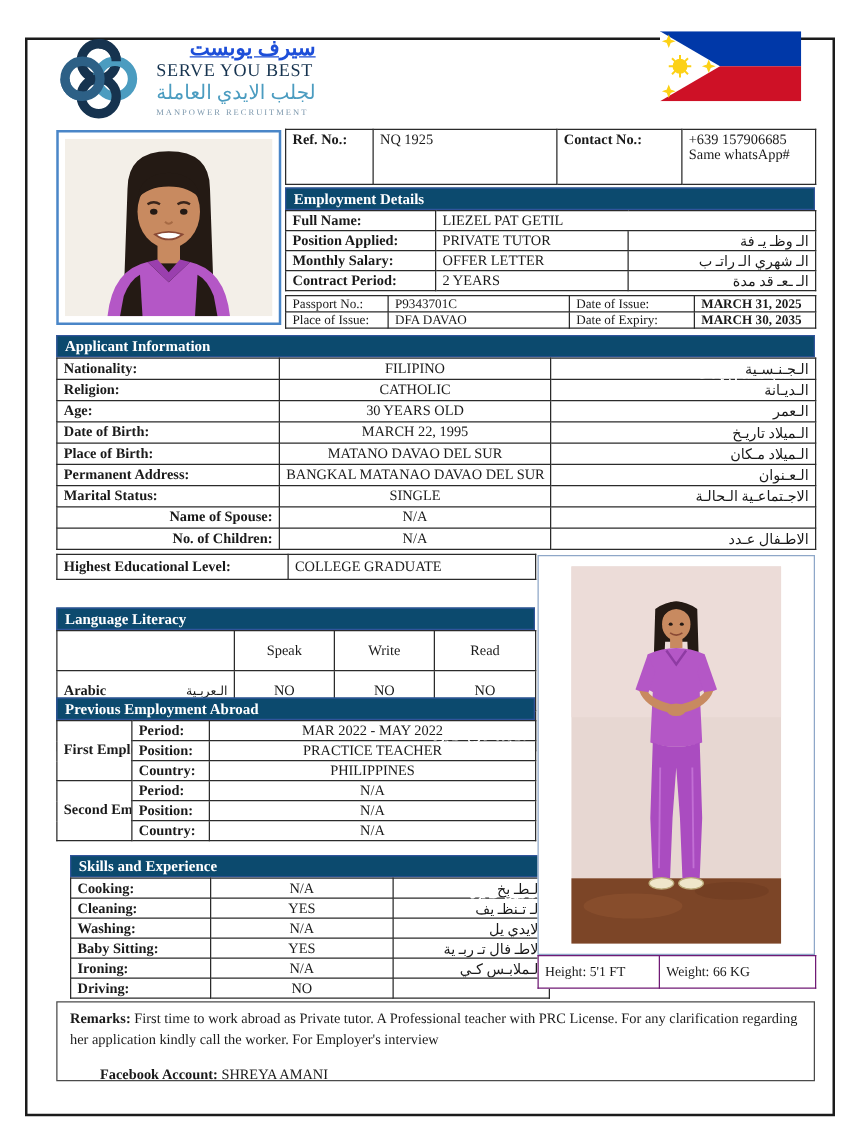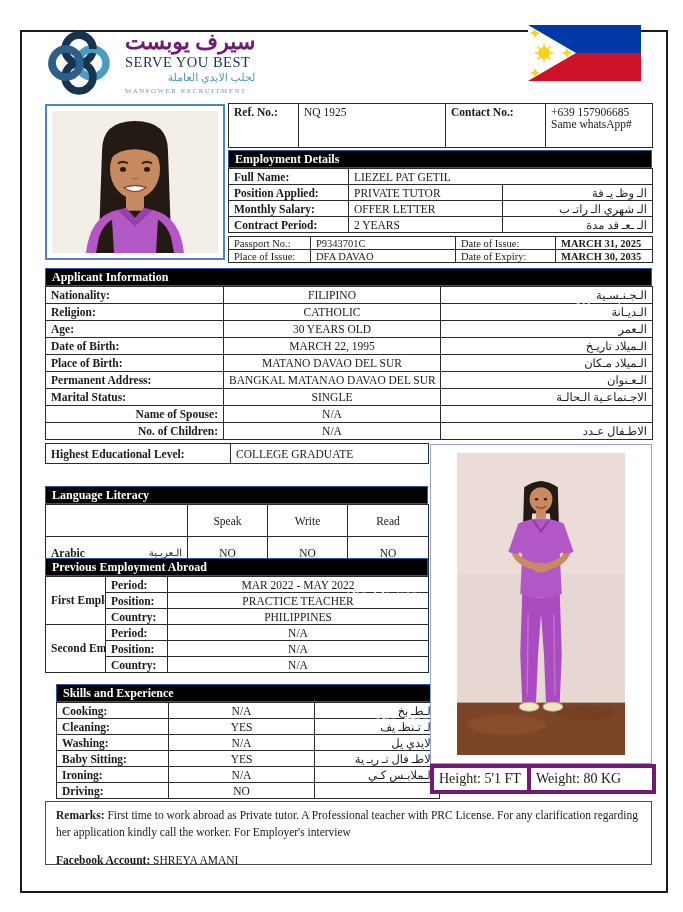--- a/index.html
+++ b/index.html
@@ -5,37 +5,37 @@
   * { margin:0; padding:0; box-sizing:border-box; }
   html,body { width:683px; height:912px; background:#ffffff; }
   body { font-family:"Liberation Serif", serif; color:#1a1a1a; position:relative; overflow:hidden; }
   .abs { position:absolute; }
 
   .page-border { left:20px; top:30px; width:648px; height:863px; border:2px solid #1b1b1b; }
 
   
   .logo-wrap { left:42px; top:26px; display:flex; gap:9px; align-items:flex-start; }
   .logo-text { display:flex; flex-direction:column; line-height:1.05; padding-top:4px; }
-  .logo-ar-name { font-size:22px; font-weight:700; color:#701a75; direction:rtl; }
+  .logo-ar-name { font-size:17px; font-weight:700; color:#1d4ed8; direction:rtl;text-decoration:underline; }
   .logo-en-name { font-size:14.5px; font-weight:400; color:#16334f; letter-spacing:.5px; margin-top:2px;}
-  .logo-ar-tag { font-size:11px; color:#4b9cc0; direction:rtl; margin-top:2px; }
+  .logo-ar-tag { font-size:16px; color:#4b9cc0; direction:rtl; margin-top:2px; }
   .logo-en-tag { font-size:6.8px; color:#7d98ad; letter-spacing:1.6px; margin-top:3px; }
 
   .flag-wrap { left:528px; top:25px; width:113px; height:56px; }
 
   
   table.grid { border-collapse:collapse; width:100%; table-layout:fixed; background:#fff; }
   .grid td { border:1px solid #2b2b2b; padding:0 5px; font-size:11.5px; height:16px; overflow:hidden; white-space:nowrap; vertical-align:middle; }
   .b { font-weight:700; }
   .c { text-align:center; }
   .r { text-align:right; }
   .ar { font-size:10px; direction:rtl; }
   .small { font-size:9.5px; }
 
-  .sec-head { display:flex; justify-content:space-between; align-items:center; background:#000000; color:#fff; font-weight:700; font-size:12px; padding:0 6px; height:18px; border:1px solid #30549b; }
+  .sec-head { display:flex; justify-content:space-between; align-items:center; background:#0c4a6e; color:#fff; font-weight:700; font-size:12px; padding:0 6px; height:18px; border:1px solid #30549b; }
   .sec-head .ar-t { font-size:10px; font-weight:700; direction:rtl;margin-top:43px; }
 
   
   .ref-table { left:228px; top:103px; width:424px; }
   .ref-table td { vertical-align:top; padding-top:2px; height:44px; white-space:normal; font-size:11.5px;}
 
   .emp-sec { left:228px; top:150px; width:424px; }
   .passport-tbl { margin-top:3px; }
   .passport-tbl td { font-size:10.5px; height:13px; }
 
@@ -56,24 +56,24 @@
   .skills-sec { left:56px; top:684px; width:383px; }
   .skills-sec td { height:16px;margin-top:28px; }
 
   .photo-head { left:45px; top:104px; width:180px; height:156px; border:2px solid #4a86c8; background:#fff; padding:5px; }
   .photo-head svg { width:100%; height:100%; display:block; }
 
   .photo-body { left:430px; top:444px; width:222px; height:320px; border:1px solid #8ea7c8; background:#fff; padding:8px 26px; }
   .photo-body svg { width:100%; height:100%; display:block; }
 
   .hw-table { left:430px; top:764px; width:222px; }
-  .hw-table td { height:26px; font-size:14px; border:4px solid #701a75; }
+  .hw-table td { height:26px; font-size:11px; border:1px solid #701a75; }
 
   .remarks-box { left:45px; top:801px; width:607px; height:64px; border:1.5px solid #4a4a4a; padding:5px 10px; font-size:11.5px; line-height:1.5; }
-  .fb-line { margin-top:10px; }
+  .fb-line { margin-top:10px;margin-left:24px; }
 </style>
 </head>
 <body>
 
 <div class="abs page-border"></div>
 
 <div class="abs logo-wrap">
   <span>
     <svg width="74" height="74" viewBox="0 0 74 74">
       <circle cx="37" cy="23" r="14" fill="none" stroke="#16334f" stroke-width="7.5"></circle>
@@ -459,21 +459,21 @@
 
 <div class="abs hw-table">
   <table class="grid">
     <colgroup>
         <col style="width:97px">
         <col style="width:125px">
       </colgroup>
     <tbody>
         <tr>
       <td>Height: 5'1 FT</td>
-      <td>Weight: 80 KG</td>
+      <td>Weight: 66 KG</td>
     </tr>
   </tbody>
     </table>
 </div>
 
 <div class="abs remarks-box">
   <div>
     <span class="b">Remarks:</span><span> First time to work abroad as Private tutor. A Professional teacher with PRC License. For any clarification regarding her application kindly call the worker. For Employer's interview</span>
   </div>
   <div class="fb-line">

